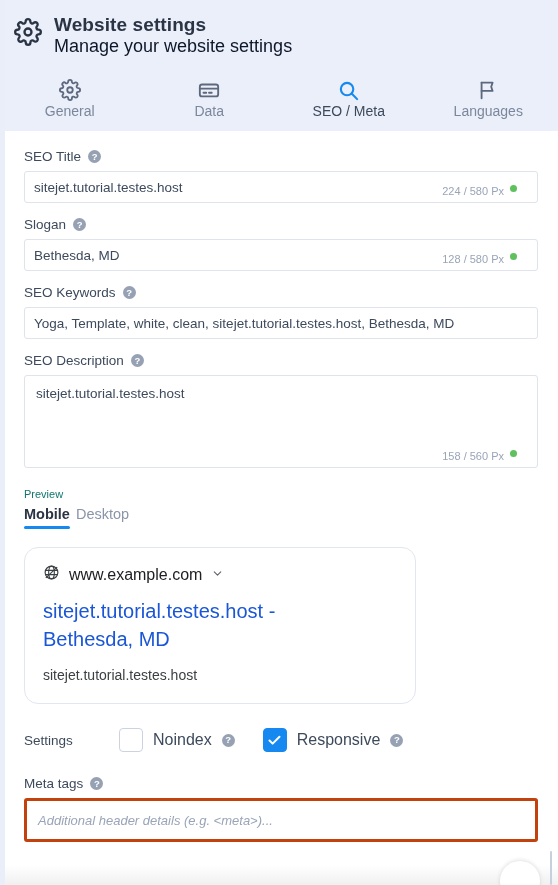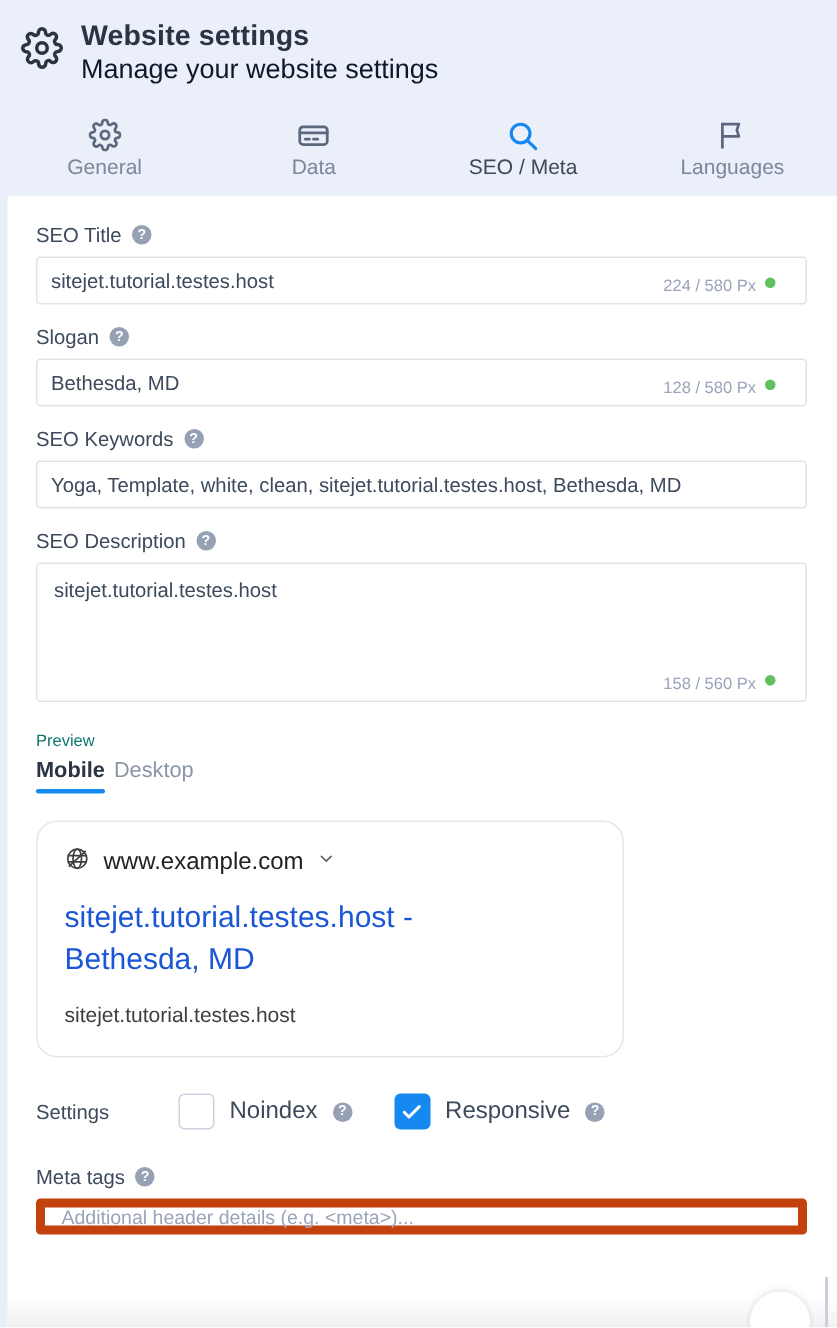--- a/index.html
+++ b/index.html
@@ -119,22 +119,22 @@
   .cb {
     width:24px; height:24px; border-radius:4px; cursor:pointer;
     border:1px solid #ccd3e0; background:#fff;
     display:flex; align-items:center; justify-content:center;
   }
   .cb.checked { background:#1589f0; border-color:#1589f0; }
   .cb-label { font-size:16px; color:#3d4a5c; }
 
   .meta-block { margin-top:24px; }
   .meta-input {
-    border:6px solid #c2410c; border-radius:3px; background:#fff;
-    height:24px; display:flex; align-items:center; padding-left:11px;
+    border:3px solid #c2410c; border-radius:3px; background:#fff;
+    height:44px; display:flex; align-items:center; padding-left:11px;font-style:italic;
   }
   .meta-input .ph { font-size:13px; color:#9aa4b8; }
 
   
   .bottom-fade {
     position:absolute; left:5px; right:0; bottom:0; height:20px;
     background:linear-gradient(to bottom, rgba(255,255,255,0), #f0f0f1);
     pointer-events:none;
   }
   .fab-peek {

